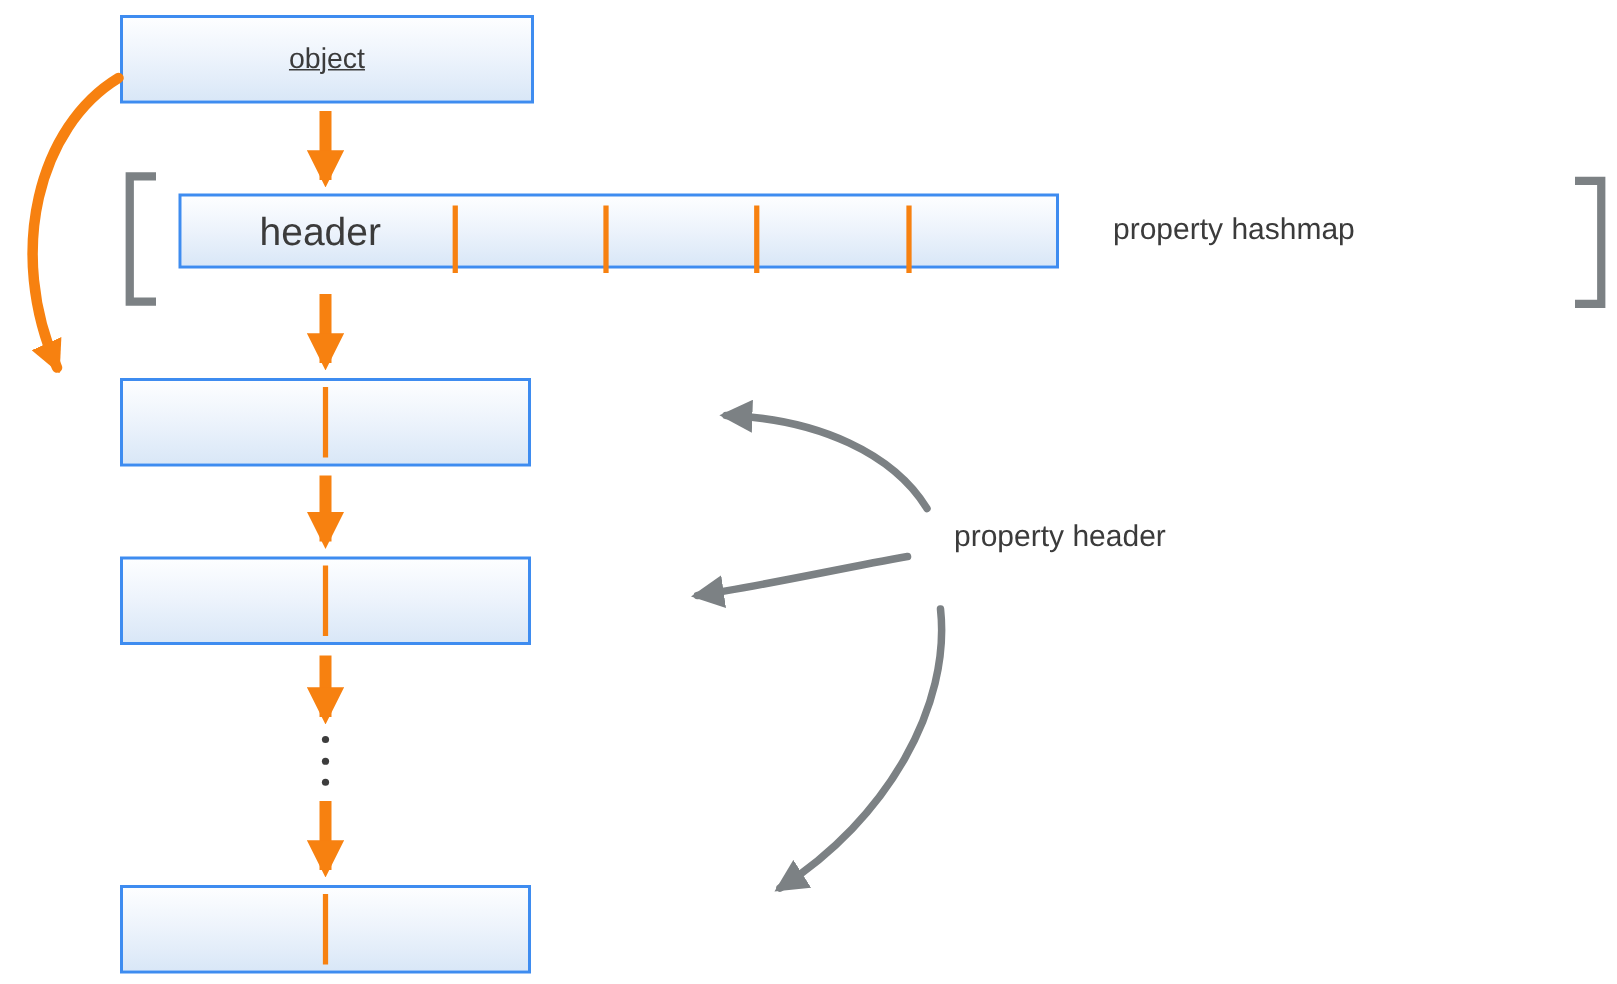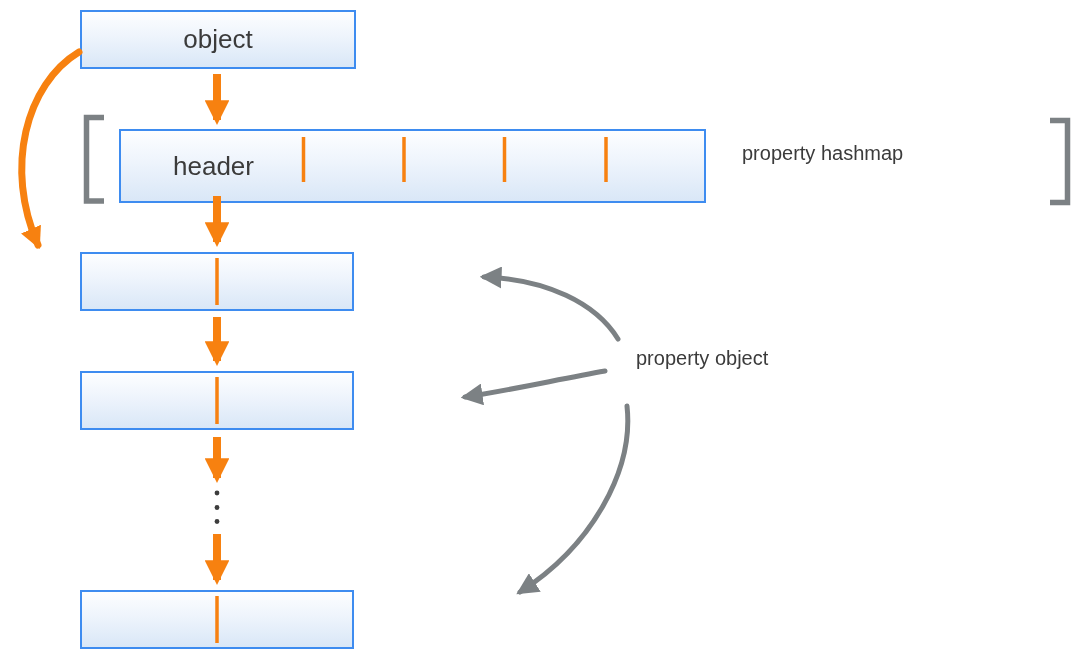--- a/index.html
+++ b/index.html
@@ -21,22 +21,22 @@
     overflow:hidden;
   }
   .box{
     position:absolute;
     box-sizing:border-box;
     border:2px solid var(--blue);
     background:linear-gradient(to bottom, var(--fill-top) 0%, #eef4fc 45%, var(--fill-bottom) 100%);
   }
   .object-box{left:80px;top:10px;width:276px;height:59px;
     display:flex;align-items:center;justify-content:center;}
-  .object-box span{font-size:26px;}
-  .header-box{left:119px;top:129px;width:587px;height:74px;display:flex;align-items:stretch;}
+  .object-box span{font-size:19px;text-decoration:underline;}
+  .header-box{left:119px;top:129px;width:587px;height:50px;display:flex;align-items:stretch;}
   .header-cell{width:185px;display:flex;align-items:center;justify-content:center;font-size:26px;}
   .pair-box{left:80px;width:274px;height:59px;}
   .p1{top:252px;}
   .p2{top:371px;}
   .p3{top:590px;}
   .label{position:absolute;white-space:nowrap;font-size:20px;color:var(--text);}
   .hashmap-label{left:742px;top:142px;}
   .pairs-label{left:636px;top:347px;}
   svg.overlay{position:absolute;left:0;top:0;pointer-events:none;}
 </style>
@@ -51,21 +51,21 @@
 
   <div class="box header-box">
     <span class="header-cell">header</span>
   </div>
 
   <div class="box pair-box p1"></div>
   <div class="box pair-box p2"></div>
   <div class="box pair-box p3"></div>
 
   <div class="label hashmap-label">property hashmap</div>
-  <div class="label pairs-label">property object</div>
+  <div class="label pairs-label">property header</div>
 
   <svg class="overlay" width="1078" height="656" viewBox="0 0 1078 656">
     <defs>
       <marker id="ah-o" viewBox="0 0 10 10" refX="8" refY="5" markerWidth="3.1" markerHeight="3.1" orient="auto" markerUnits="strokeWidth">
         <path d="M0,0 L10,5 L0,10 z" fill="var(--orange)"></path>
       </marker>
       <marker id="ah-g" viewBox="0 0 10 10" refX="8" refY="5" markerWidth="4.4" markerHeight="4.4" orient="auto" markerUnits="strokeWidth">
         <path d="M0,0 L10,5 L0,10 z" fill="var(--gray)"></path>
       </marker>
     </defs>

